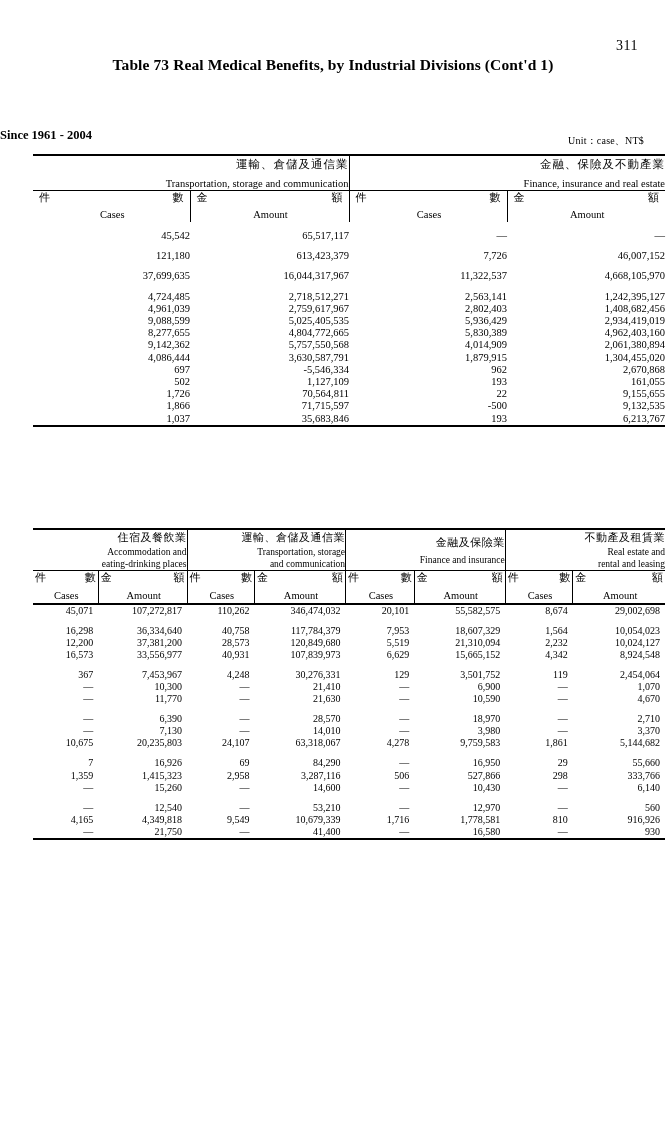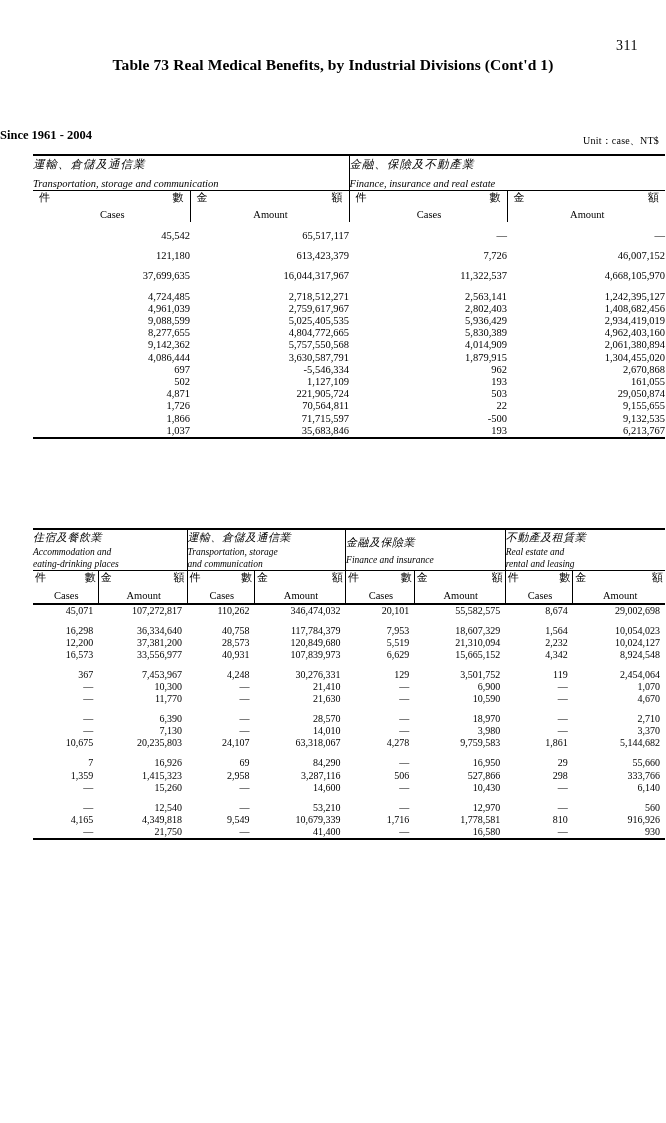--- a/index.html
+++ b/index.html
@@ -49,21 +49,21 @@
     top: 128px;
     left: 0;
     width: 666px;
     text-align: left;
     font-size: 12.5px;
     font-weight: bold;
   }
   .unit-line {
     position: absolute;
     top: 134px;
-    right: 7px;
+    right: 22px;
     font-size: 10px;
     letter-spacing: 0.2px;
   }
 
   
   .tbl {
     position: absolute;
     left: 33px;
     width: 632px;
     border-collapse: collapse;
@@ -78,24 +78,23 @@
   
   .rule-thick {
     border-top: 2.5px solid #000;
   }
   .rule-thin {
     border-top: 1px solid #000;
   }
 
   
   .grp {
-    text-align: left;
+    text-align: right;
     vertical-align: middle;
     padding: 3px 2px 4px 2px;
-    font-style: italic;
   }
   .grp .cn {
     font-size: 11.5px;
     font-family: "DejaVu Sans", "Liberation Sans", sans-serif;
     line-height: 1.45;
     letter-spacing: 1px;
     display: block;
   }
   .grp .en {
     font-size: 10.5px;
@@ -289,26 +288,20 @@
           <td class="num">697</td>
           <td class="num">-5,546,334</td>
           <td class="num">962</td>
           <td class="num">2,670,868</td>
         </tr>
         <tr>
           <td class="num">502</td>
           <td class="num">1,127,109</td>
           <td class="num">193</td>
           <td class="num">161,055</td>
-        </tr>
-        <tr>
-          <td class="num">4,871</td>
-          <td class="num">221,905,724</td>
-          <td class="num">503</td>
-          <td class="num">29,050,874</td>
         </tr>
         <tr>
           <td class="num">1,726</td>
           <td class="num">70,564,811</td>
           <td class="num">22</td>
           <td class="num">9,155,655</td>
         </tr>
         <tr>
           <td class="num">1,866</td>
           <td class="num">71,715,597</td>

